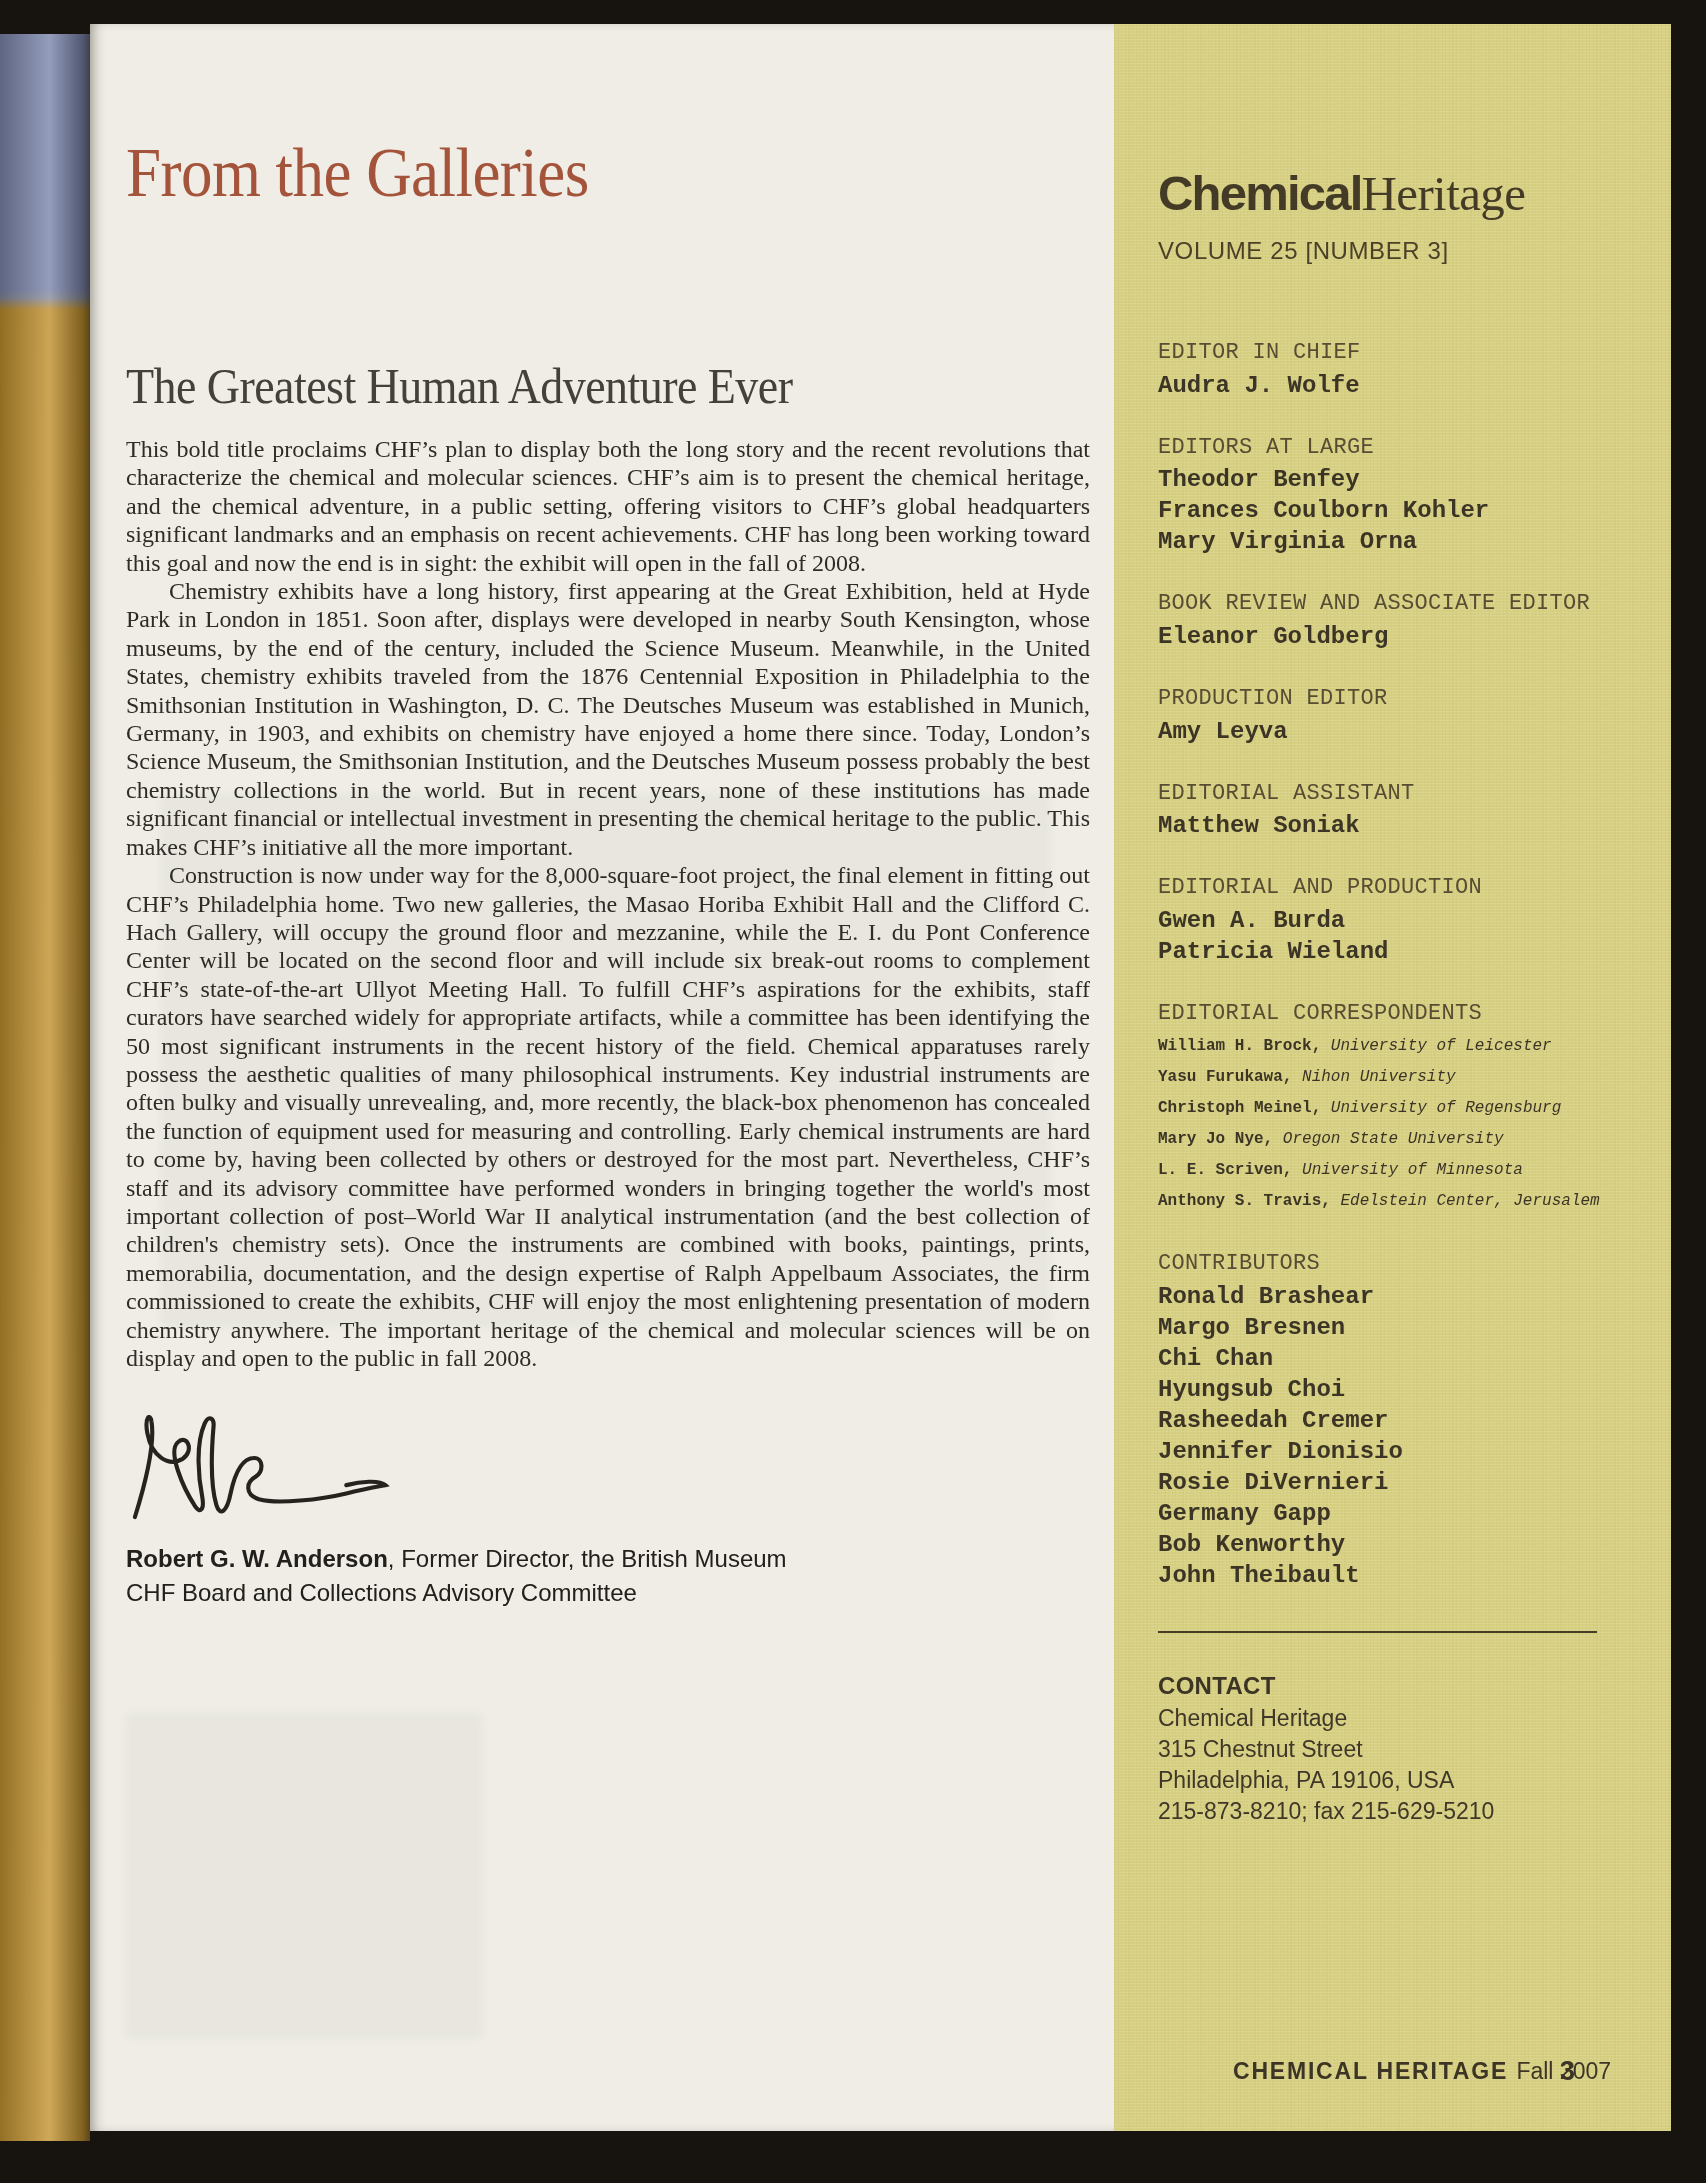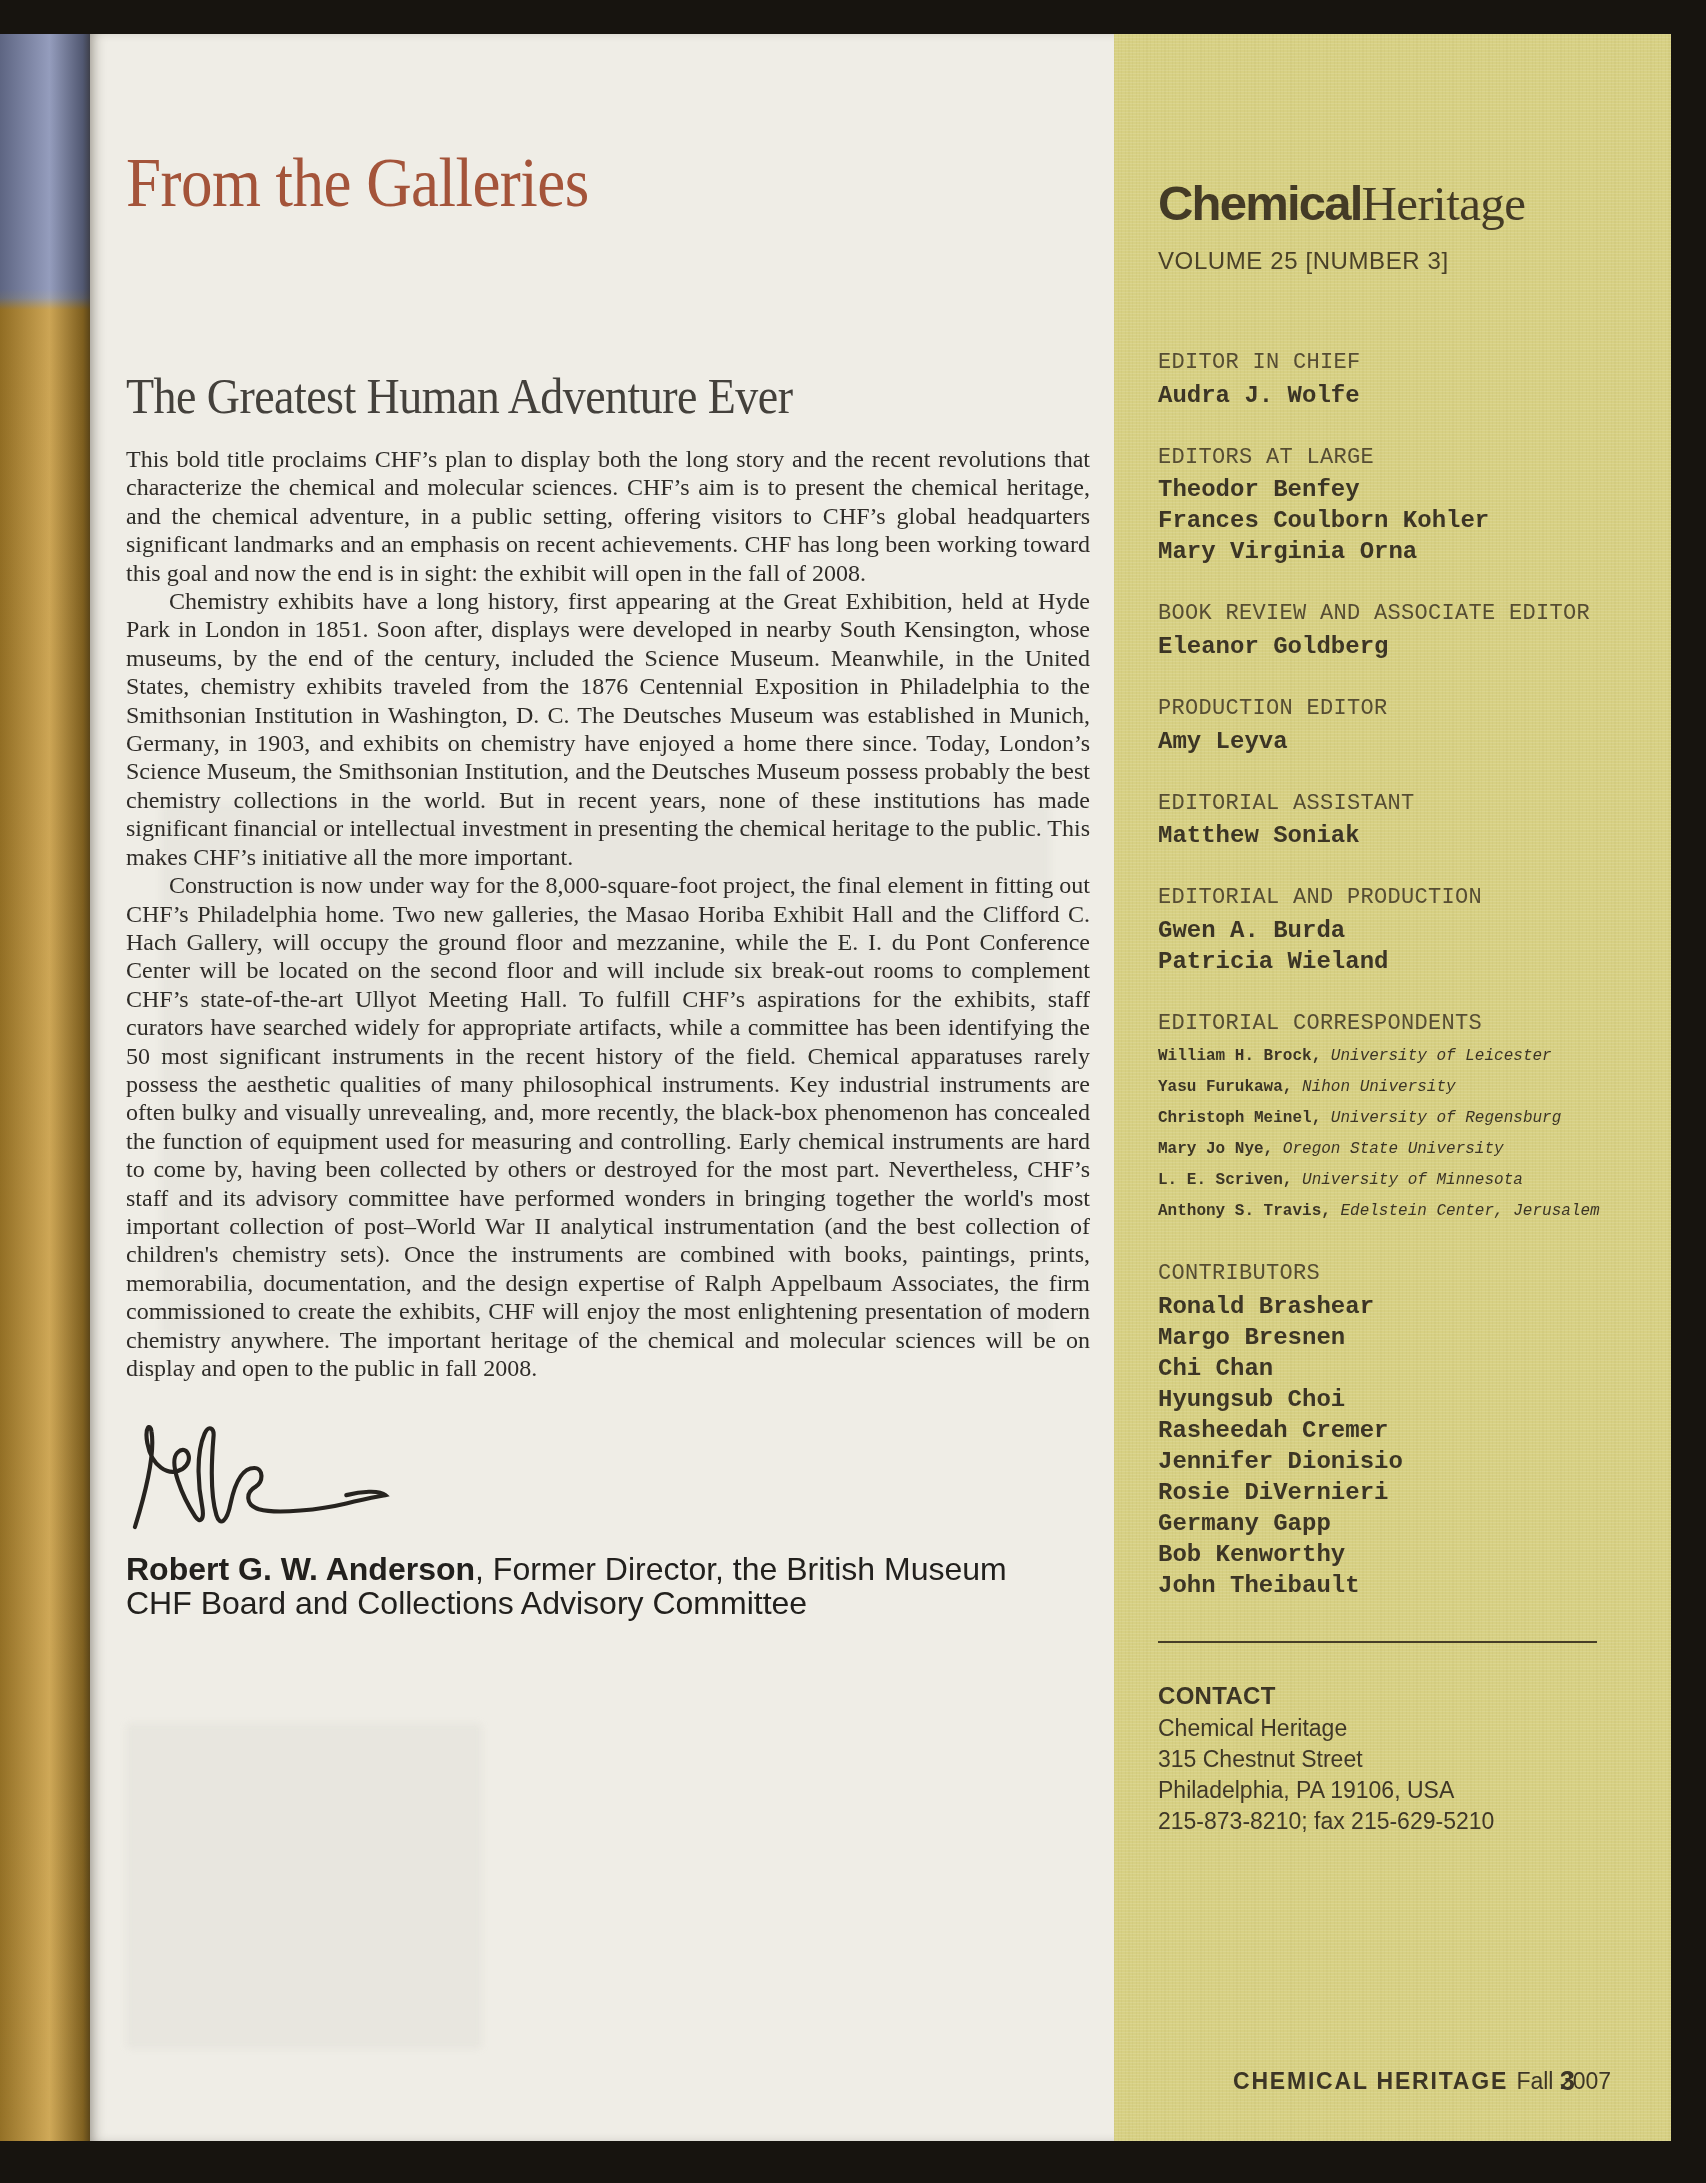--- a/index.html
+++ b/index.html
@@ -12,21 +12,21 @@
   #spine{
     position:absolute;left:0;top:34px;width:90px;height:2107px;
     background:linear-gradient(180deg,#7d87ae 0,#7d87ae 255px,#8a8d9c 264px,#c1912f 276px,#c59633 100%);
   }
   #spine .spine-sheen{
     position:absolute;inset:0;
     background:linear-gradient(90deg,rgba(0,0,0,.25) 0,rgba(255,255,255,.18) 55%,rgba(0,0,0,.35) 92%,rgba(20,16,8,.6) 100%);
   }
   
   #paper{
-    position:absolute;left:90px;top:34px;width:1395px;height:2107px;
+    position:absolute;left:90px;top:24px;width:1395px;height:2107px;
     background:#efede6;
     box-shadow:inset 8.3px 0 13px -6px rgba(40,30,20,.45);
   }
   .ghost{position:absolute;background:rgba(180,180,175,.12);filter:blur(3.6px);border-radius:4.7px;}
   
   #main{position:absolute;left:36px;top:0;width:964px;color:#35322d;}
   .page-title{
     margin:114px 0 0 0;font-family:"Liberation Serif",serif;font-weight:400;
     font-size:70px;line-height:1;color:#a4543a;letter-spacing:-0.6px;
     transform:scaleX(.9);transform-origin:left center;white-space:nowrap;
@@ -36,21 +36,21 @@
     font-size:50px;line-height:1;color:#44413c;letter-spacing:-0.6px;
     transform:scaleX(.92);transform-origin:left center;white-space:nowrap;
   }
   .body-copy{margin-top:24px;}
   .body-copy p{
     margin:0;font-family:"Liberation Serif",serif;font-size:24px;line-height:28.4px;
     text-align:justify;color:#2f2c28;
   }
   .body-copy p.indented{text-indent:43px;}
   .signature{margin-top:34px;height:124px;}
-  .byline{margin-top:12px;font-size:32px;line-height:34px;color:#22201d;}
+  .byline{margin-top:12px;font-size:24px;line-height:34px;color:#22201d;}
   .byline .byline-name{font-weight:700;}
   
   #sidebar{
     position:absolute;left:1024px;top:0;width:557px;height:2107px;
     background-color:#d7d083;
     background-image:
       repeating-linear-gradient(0deg,rgba(255,255,255,.10) 0 1.2px,rgba(255,255,255,0) 1.2px 3px),
       repeating-linear-gradient(90deg,rgba(140,125,45,.06) 0 1.2px,rgba(140,125,45,0) 1.2px 3.6px);
     color:#41392a;
   }

